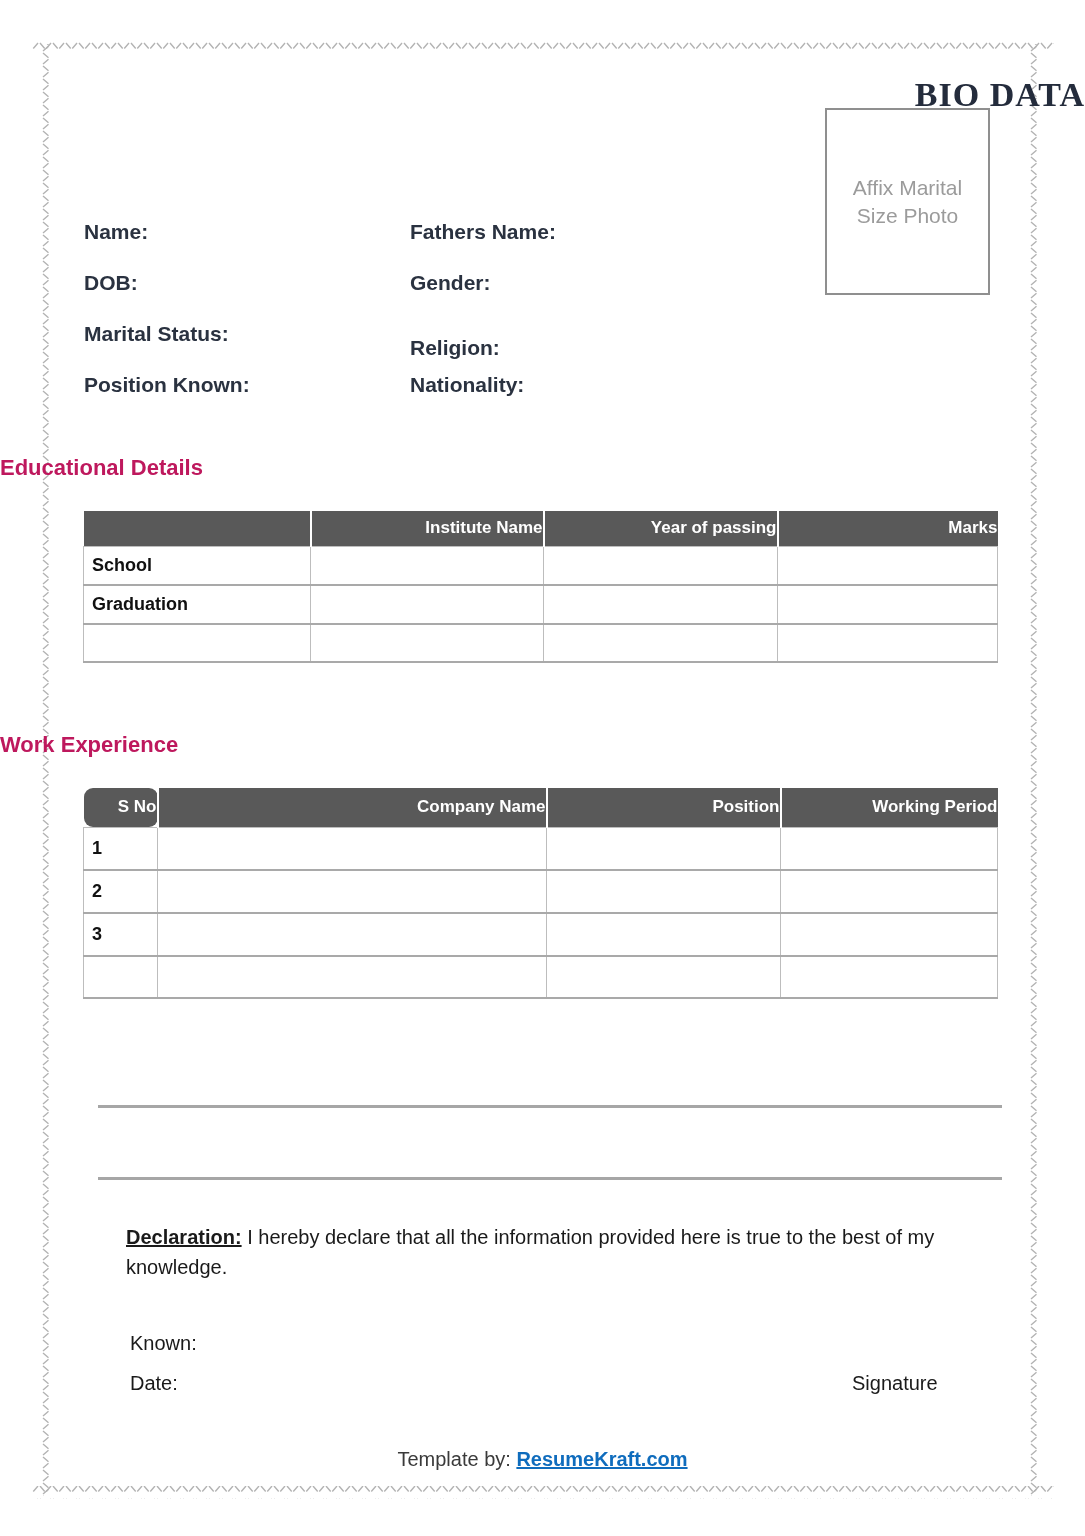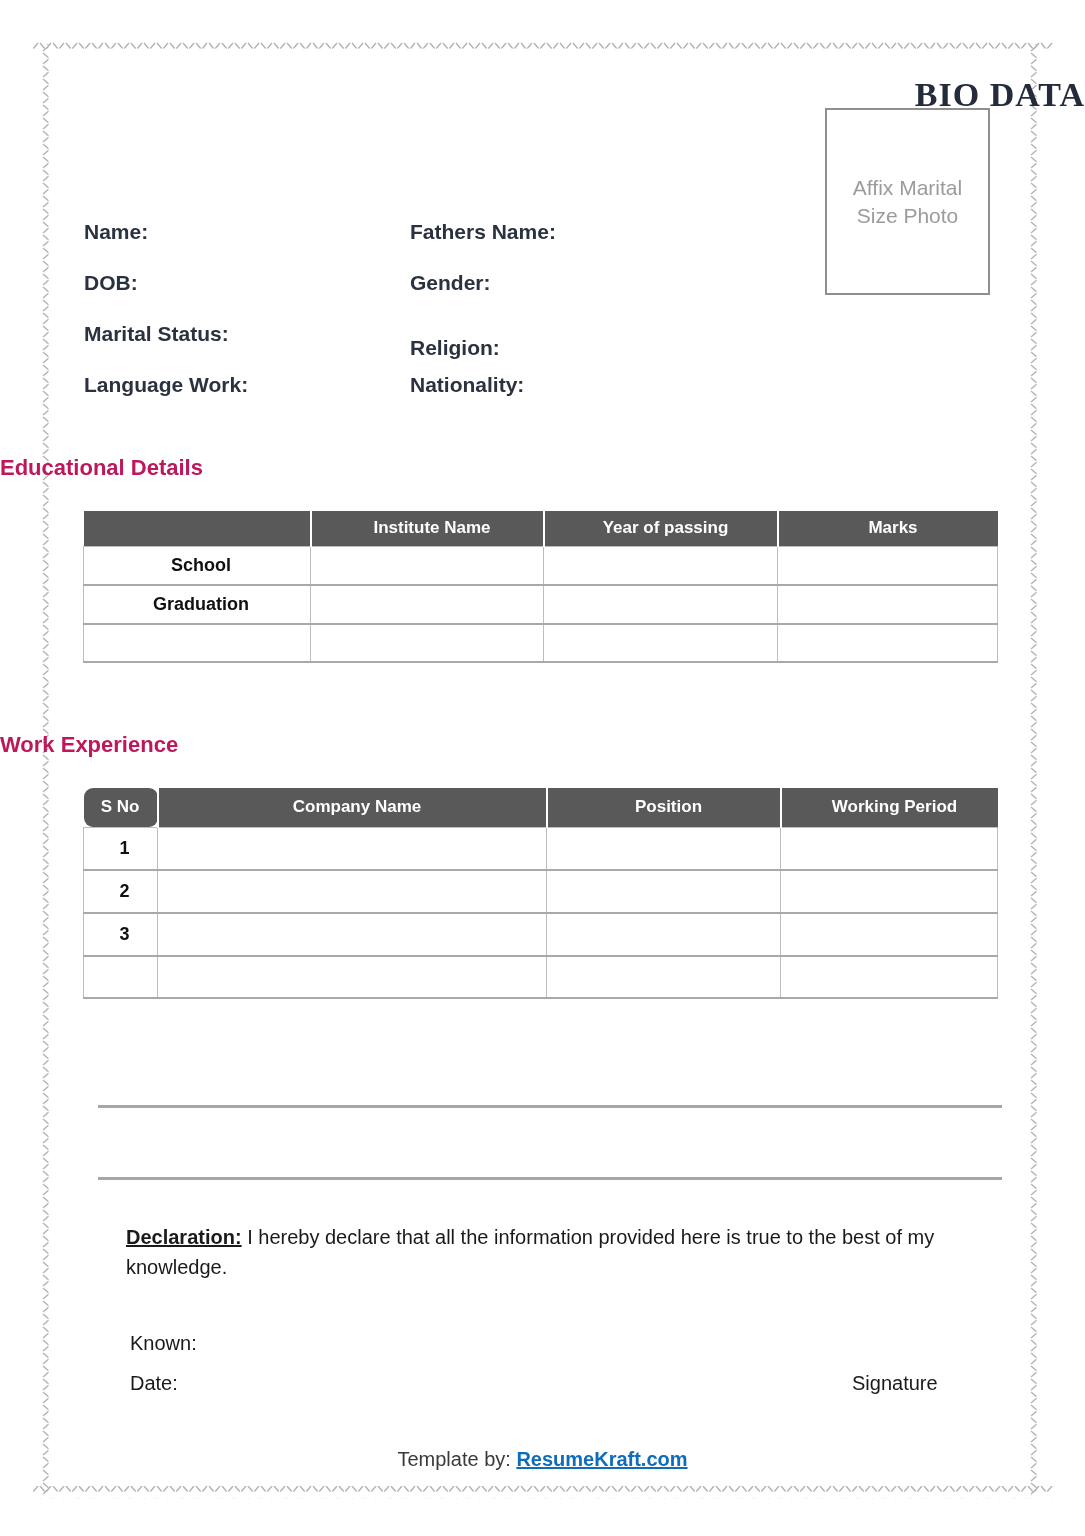--- a/index.html
+++ b/index.html
@@ -25,26 +25,26 @@
   .field-label { font-weight:700; font-size:21px; color:#2a3240; white-space:nowrap; }
 
   .section-heading {
     left:0; width:1085px; 
     font-weight:700; font-size:22px; color:#be185d;
   }
 
   table.doc-table { border-collapse:collapse; table-layout:fixed; width:914px; }
   table.doc-table th {
     background:#595959; color:#ffffff; font-size:17px; font-weight:700;
-    text-align:center; padding:0 0 0 10px; border-right:2px solid #ffffff;
+    text-align:right; padding:0 0 0 10px; border-right:2px solid #ffffff;
   }
   table.doc-table th:last-child { border-right:none; }
   table.doc-table td {
     border:1px solid #bdbdbd; border-bottom:2px solid #a9a9a9;
-    padding:0 0 0 8px; background:#ffffff;text-align:center;
+    padding:0 0 0 8px; background:#ffffff;
   }
   table.doc-table tr:last-child td { border-bottom:2px solid #a9a9a9; }
   td.row-label { font-weight:700; font-size:18px; color:#111111; }
 
   .hrule { height:3px; background:#a6a6a6; }
 
   .declaration {
     left:126px; top:1222px; width:840px;
     font-size:20px; line-height:30px; color:#1a1a1a;
   }
@@ -83,21 +83,21 @@
     <span>Affix Marital</span>
     <span>Size Photo</span>
   </div>
 
   <div class="abs field-label" style="left:84px;top:220px;">Name:</div>
   <div class="abs field-label" style="left:410px;top:220px;">Fathers Name:</div>
   <div class="abs field-label" style="left:84px;top:271px;">DOB:</div>
   <div class="abs field-label" style="left:410px;top:271px;">Gender:</div>
   <div class="abs field-label" style="left:84px;top:322px;">Marital Status:</div>
   <div class="abs field-label" style="left:410px;top:311px;margin-top:25px;">Religion:</div>
-  <div class="abs field-label" style="left:84px;top:373px;">Language Work:</div>
+  <div class="abs field-label" style="left:84px;top:373px;">Position Known:</div>
   <div class="abs field-label" style="left:410px;top:373px;">Nationality:</div>
 
   <div class="abs section-heading" style="top:455px;">Educational Details</div>
 
   <table class="abs doc-table" style="left:83px;top:511px;">
     <colgroup>
         <col style="width:227px">
         <col style="width:233px">
         <col style="width:234px">
         <col style="width:220px">

